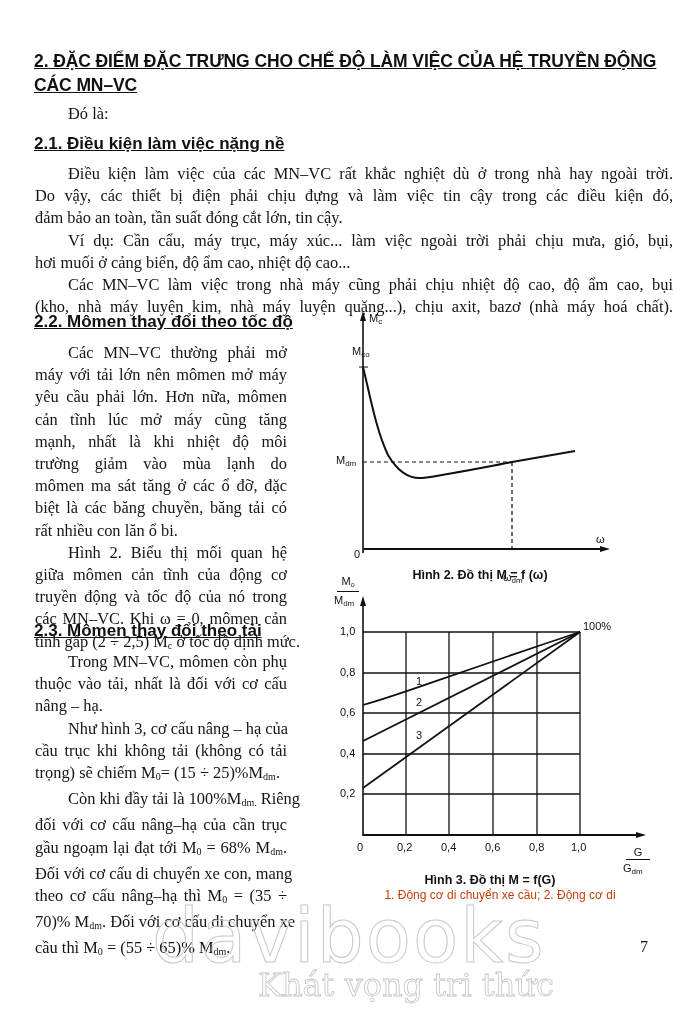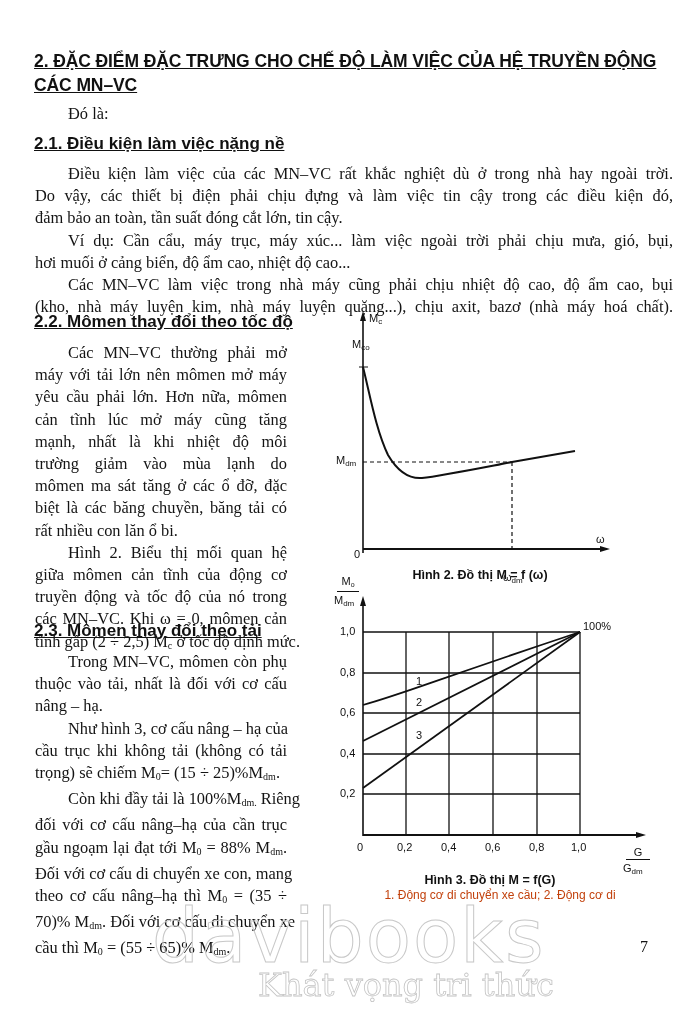--- a/index.html
+++ b/index.html
@@ -77,21 +77,21 @@
 <div id="h23" class="abs h-sans">2.3. Mômen thay đổi theo tải</div>
 <div id="sec23" class="abs para serif">
   <span class="just-line"><span class="ind"></span><span>Trong MN–VC, mômen còn phụ</span></span>
   <span class="just-line">thuộc vào tải, nhất là đối với cơ cấu</span>
   <span class="last-line">nâng – hạ.</span>
   <span class="just-line"><span class="ind"></span><span>Như hình 3, cơ cấu nâng – hạ của</span></span>
   <span class="just-line">cầu trục khi không tải (không có tải</span>
   <span class="last-line"><span>trọng) sẽ chiếm M</span><sub>0</sub><span>= (15 ÷ 25)%M</span><sub>dm</sub><span>.</span></span>
   <span class="just-line"><span class="ind"></span><span>Còn khi đầy tải là 100%M</span><sub>dm.</sub><span> Riêng</span></span>
   <span class="just-line">đối với cơ cấu nâng–hạ của cần trục</span>
-  <span class="just-line"><span>gầu ngoạm lại đạt tới M</span><sub>0</sub><span> = 88% M</span><sub>dm</sub><span>.</span></span>
+  <span class="just-line"><span>gầu ngoạm lại đạt tới M</span><sub>0</sub><span> = 68% M</span><sub>dm</sub><span>.</span></span>
   <span class="just-line">Đối với cơ cấu di chuyển xe con, mang</span>
   <span class="just-line"><span>theo cơ cấu nâng–hạ thì M</span><sub>0</sub><span> = (35 ÷</span></span>
   <span class="just-line"><span>70)% M</span><sub>dm</sub><span>. Đối với cơ cấu di chuyển xe</span></span>
   <span class="last-line"><span>cầu thì M</span><sub>0</sub><span> = (55 ÷ 65)% M</span><sub>dm</sub><span>.</span></span>
 </div>
 
 <div class="abs" style="left:0;top:0;width:700px;height:1016px;pointer-events:none;">
   <svg width="700" height="1016" style="position:absolute;left:0;top:0;">
 
     <line x1="363" y1="553" x2="363" y2="318" stroke="#111" stroke-width="1.6"></line>
@@ -100,21 +100,21 @@
     <polygon points="610,549 600,546 600,552" fill="#111"></polygon>
 
     <line x1="359" y1="367" x2="368" y2="367" stroke="#111" stroke-width="1"></line>
 
     <line x1="363" y1="462" x2="512" y2="462" stroke="#111" stroke-width="1.2" stroke-dasharray="4,3"></line>
     <line x1="512" y1="462" x2="512" y2="549" stroke="#111" stroke-width="1.2" stroke-dasharray="4,3"></line>
 
     <path d="M363,367 C370,395 376,430 388,455 C398,472 410,479 422,478 C440,476 470,470 512,462 L575,451" fill="none" stroke="#111" stroke-width="2"></path>
   </svg>
   <div class="abs fig-label" style="left:369px;top:312px;"><span>M</span><sub style="font-size:8px">c</sub></div>
-  <div class="abs fig-label" style="left:336px;top:338px;padding-left:16px;"><span>M</span><sub style="font-size:8px">co</sub></div>
+  <div class="abs fig-label" style="left:336px;top:345px;padding-left:16px;"><span>M</span><sub style="font-size:8px">co</sub></div>
   <div class="abs fig-label" style="left:336px;top:454px;"><span>M</span><sub style="font-size:8px">dm</sub></div>
   <div class="abs fig-label" style="left:354px;top:548px;">0</div>
   <div class="abs fig-label" style="left:596px;top:533px;">ω</div>
   <div class="abs fig-label" style="left:503px;top:551px;margin-top:20px;"><span>ω</span><sub style="font-size:8px">dm</sub></div>
   <div class="abs fig-caption" style="left:380px;top:568px;width:200px;">Hình 2. Đồ thị M = f (ω)</div>
 </div>
 
 <div class="abs" style="left:0;top:0;width:700px;height:1016px;pointer-events:none;">
   <svg width="700" height="1016" style="position:absolute;left:0;top:0;">
 

